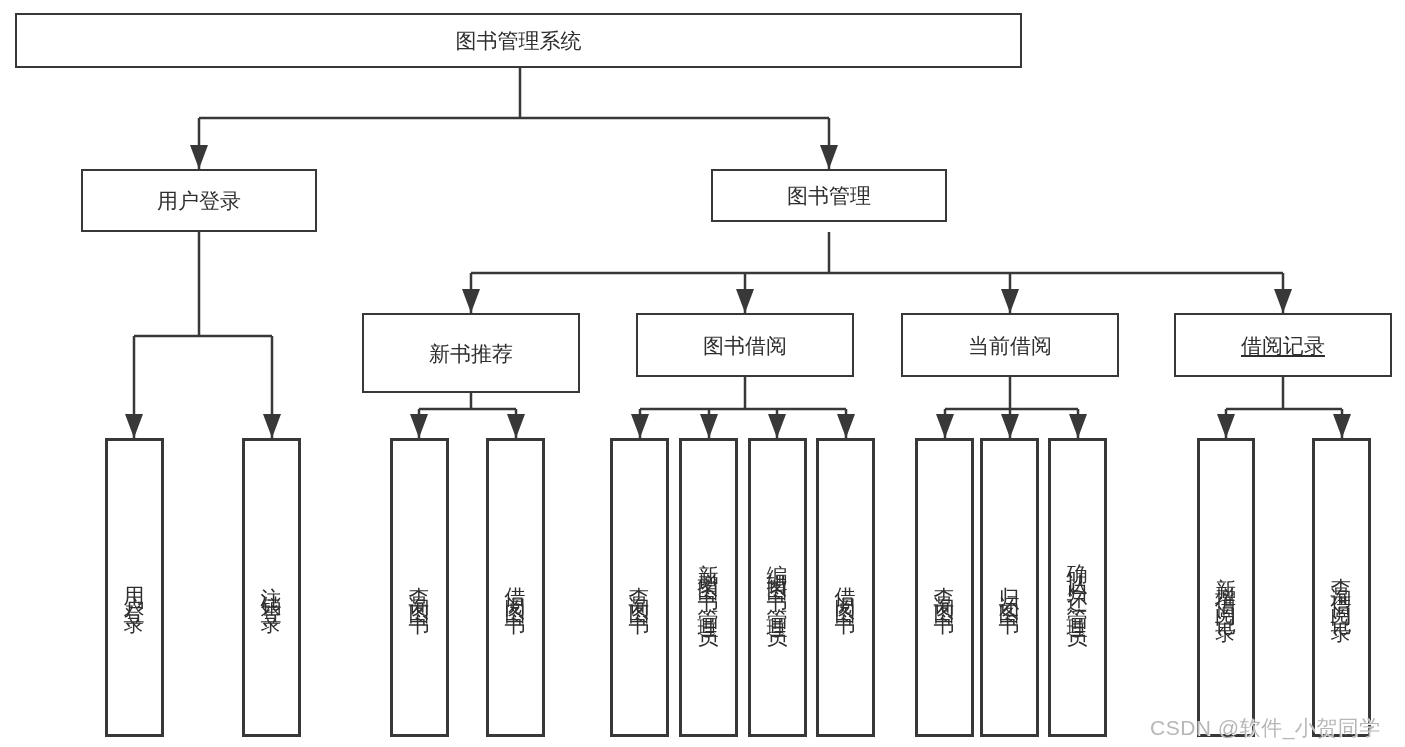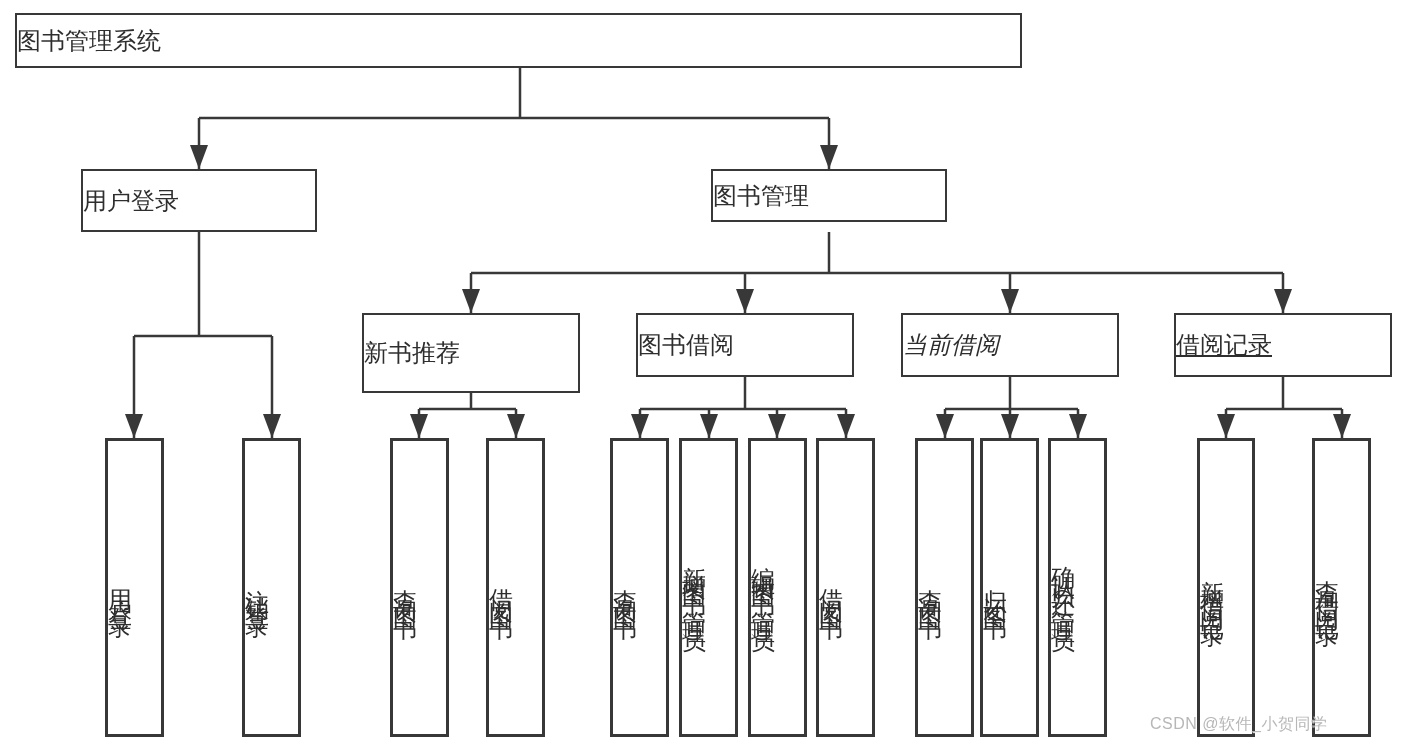--- a/index.html
+++ b/index.html
@@ -16,42 +16,42 @@
     left: 0; top: 0;
     width: 1405px; height: 747px;
   }
   .node {
     position: absolute;
     box-sizing: border-box;
     background: #ffffff;
     border: 2px solid #383838;
     display: flex;
     align-items: center;
-    justify-content: flex-start;
+    justify-content: center;
     color: #2e2e2e;
-    font-size: 24px;
+    font-size: 21px;
     line-height: 1;
     white-space: nowrap;
   }
   .node.leaf {
     border-width: 3px;
   }
   .vert span {
     writing-mode: vertical-rl;
     text-orientation: mixed;
     letter-spacing: 9px;
     white-space: nowrap;
   }
   .watermark {
     position: absolute;
     left: 1150px;
     top: 714px;
     width: 250px;
     color: #b7b7b7;
-    font-size: 16px;
+    font-size: 21px;
     letter-spacing: 0.5px;
     text-shadow: 1px 1px 0 rgba(255,255,255,0.9);
     z-index: 5;
     white-space: nowrap;
   }
 </style>
 </head>
 <body>
 
 <div class="stage">
@@ -94,21 +94,21 @@
   <div class="node" style="left:711px; top:169px; width:236px; height:53px;">
     <span>图书管理</span>
   </div>
 
   <div class="node" style="left:362px; top:313px; width:218px; height:80px;">
     <span>新书推荐</span>
   </div>
   <div class="node" style="left:636px; top:313px; width:218px; height:64px;">
     <span>图书借阅</span>
   </div>
-  <div class="node" style="left:901px; top:313px; width:218px; height:64px;font-style:italic;">
+  <div class="node" style="left:901px; top:313px; width:218px; height:64px;">
     <span>当前借阅</span>
   </div>
   <div class="node" style="left:1174px; top:313px; width:218px; height:64px;text-decoration:underline;">
     <span>借阅记录</span>
   </div>
 
   <div class="node leaf vert" style="left:105px; top:438px; width:59px; height:299px;">
     <span>用户登录</span>
   </div>
   <div class="node leaf vert" style="left:242px; top:438px; width:59px; height:299px;">

